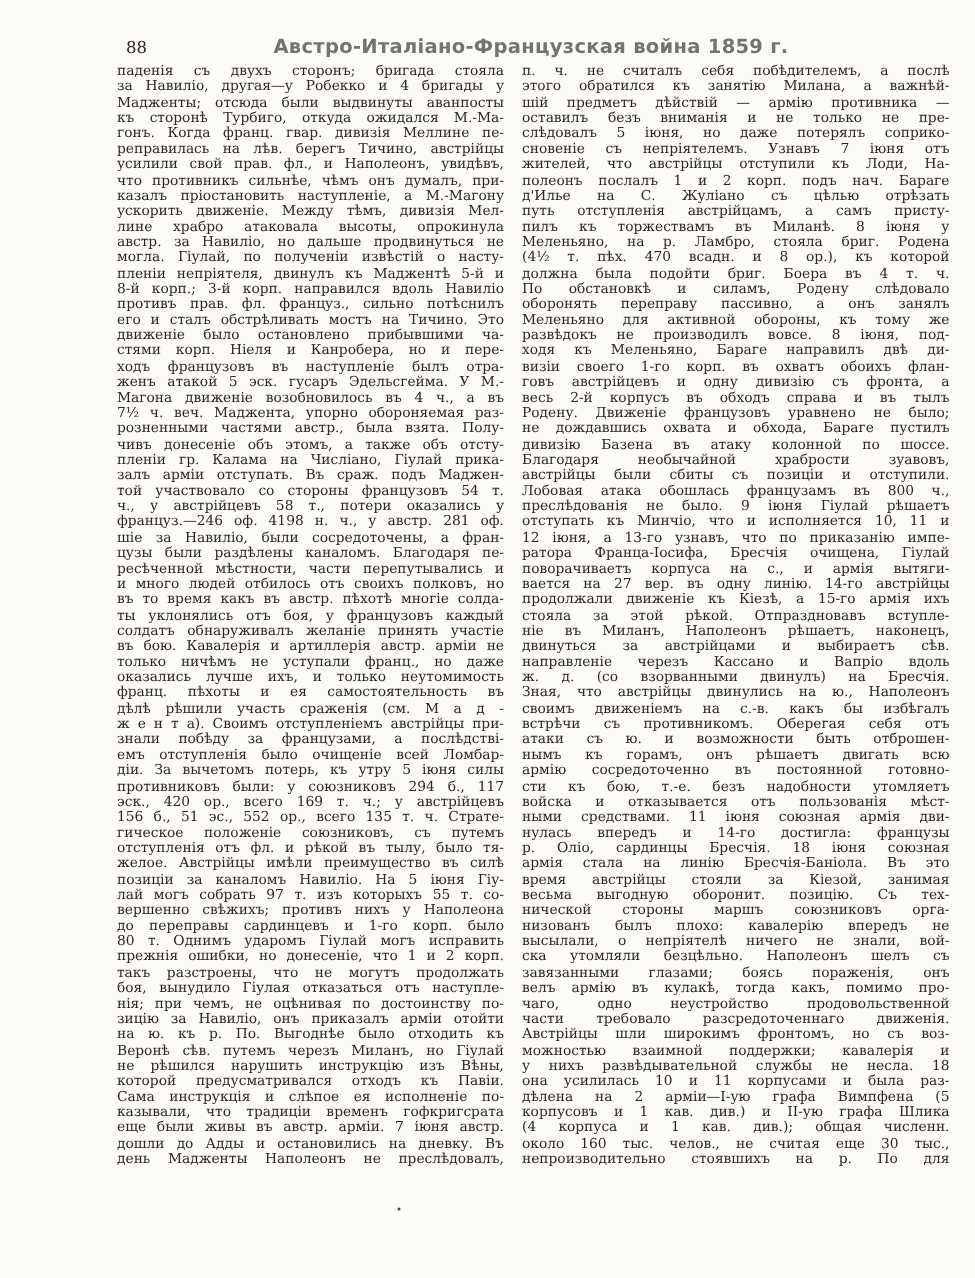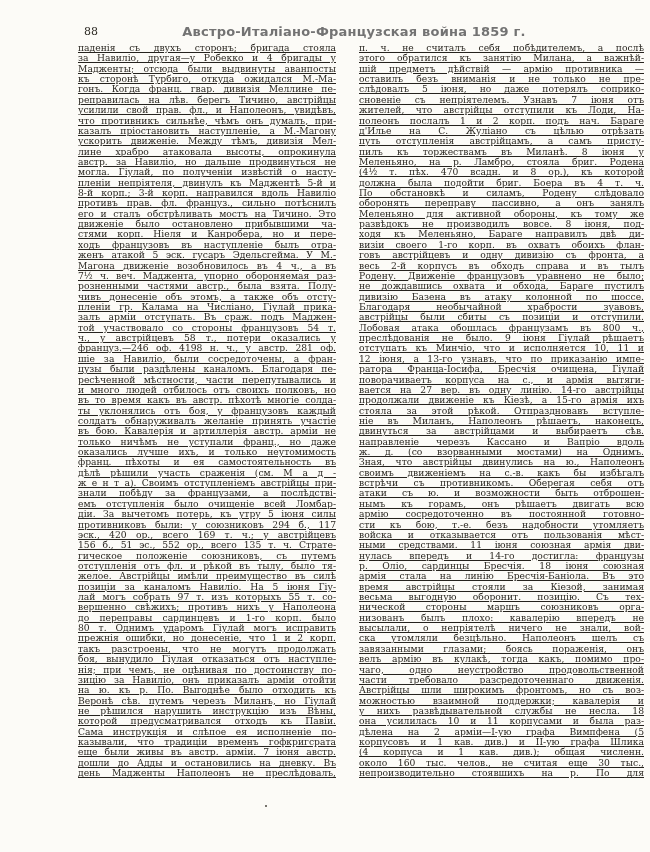--- a/index.html
+++ b/index.html
@@ -32,22 +32,20 @@
     font-weight: bold;
     font-size: 13px;
     letter-spacing: 0.2px;
     color: #737373;
     white-space: nowrap;
   }
   .columns {
     position: absolute;
     top: 43px; left: 78px;
     display: flex;
-    gap: 11px;
-    text-decoration: underline;
   }
   .col { overflow: hidden; }
   .col-left  { width: 258px; }
   .col-right { width: 285px; margin-left: 12px; }
   .line {
     height: 10.36px;
     line-height: 10.36px;
     font-size: 9.2px;
     text-align: justify;
     text-align-last: justify;
@@ -179,21 +177,21 @@
         <div class="line">отступать къ Минчіо, что и исполняется 10, 11 и</div>
         <div class="line">12 іюня, а 13-го узнавъ, что по приказанію импе-</div>
         <div class="line">ратора Франца-Іосифа, Бресчія очищена, Гіулай</div>
         <div class="line">поворачиваетъ корпуса на с., и армія вытяги-</div>
         <div class="line">вается на 27 вер. въ одну линію. 14-го австрійцы</div>
         <div class="line">продолжали движеніе къ Кіезѣ, а 15-го армія ихъ</div>
         <div class="line">стояла за этой рѣкой. Отпраздновавъ вступле-</div>
         <div class="line">ніе въ Миланъ, Наполеонъ рѣшаетъ, наконецъ,</div>
         <div class="line">двинуться за австрійцами и выбираетъ сѣв.</div>
         <div class="line">направленіе черезъ Кассано и Вапріо вдоль</div>
-        <div class="line">ж. д. (со взорванными мостами) на Однимъ.</div>
+        <div class="line">ж. д. (со взорванными двинулъ) на Бресчія.</div>
         <div class="line">Зная, что австрійцы двинулись на ю., Наполеонъ</div>
         <div class="line">своимъ движеніемъ на с.-в. какъ бы избѣгалъ</div>
         <div class="line">встрѣчи съ противникомъ. Оберегая себя отъ</div>
         <div class="line">атаки съ ю. и возможности быть отброшен-</div>
         <div class="line">нымъ къ горамъ, онъ рѣшаетъ двигать всю</div>
         <div class="line">армію сосредоточенно въ постоянной готовно-</div>
         <div class="line">сти къ бою, т.-е. безъ надобности утомляетъ</div>
         <div class="line">войска и отказывается отъ пользованія мѣст-</div>
         <div class="line">ными средствами. 11 іюня союзная армія дви-</div>
         <div class="line">нулась впередъ и 14-го достигла: французы</div>

